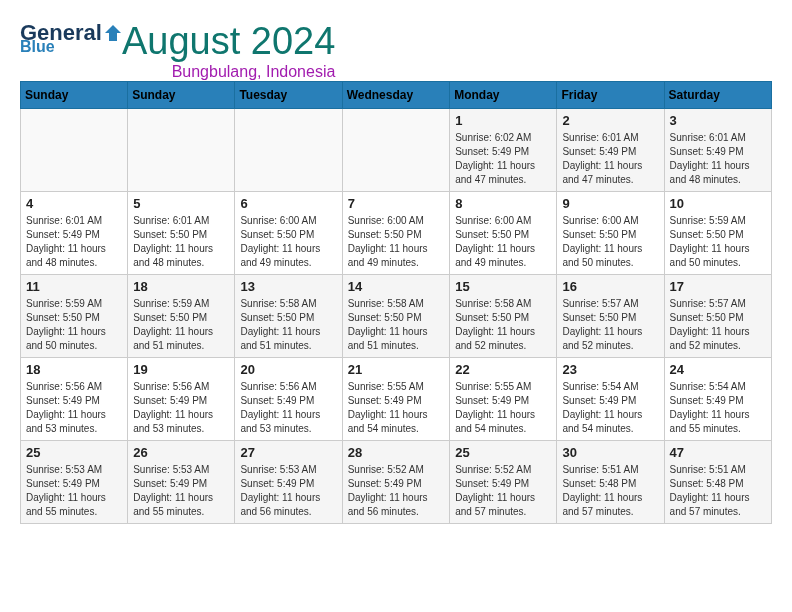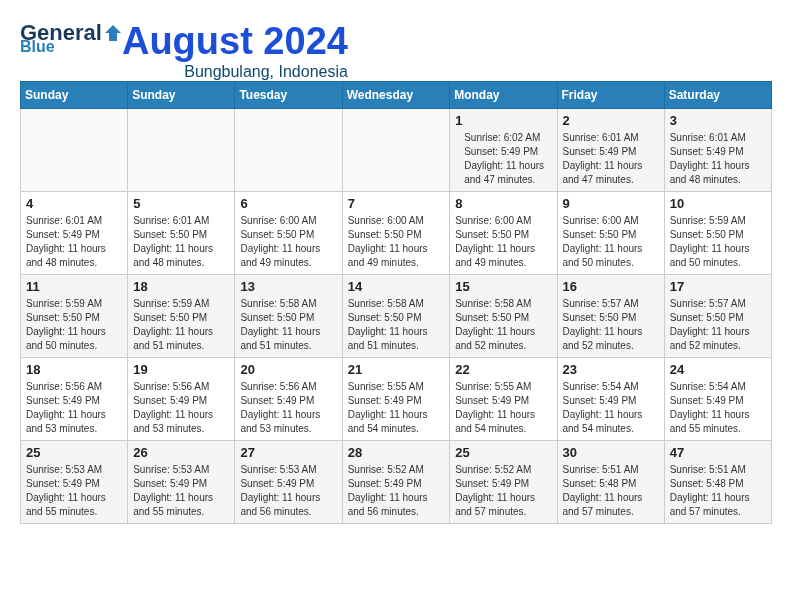--- a/index.html
+++ b/index.html
@@ -32,35 +32,35 @@
       width: 18px;
       height: 18px;
       margin-left: 2px;
       display: inline-block;
     }
     .title-block {
       text-align: right;
     }
     .title-month {
       font-size: 38px;
-      font-weight: bold;
-      color: #1d4ed8;
+      font-weight: normal;
+      color: #0f766e;
     }
     .title-location {
       font-size: 16px;
-      color: #0c4a6e;
+      color: #a21caf;
     }
     .calendar {
       width: 100%;
       border-collapse: collapse;
       border: 1px solid #ccc;
     }
     .calendar th {
       background-color: #2980b9;
-      color: #ffffff;
+      color: #000000;
       font-size: 12px;
       font-weight: bold;
       padding: 6px 4px;
       text-align: left;
       border: 1px solid #1a6fa0;
     }
     .calendar td {
       vertical-align: top;
       border: 1px solid #ccc;
       padding: 4px 5px;
@@ -123,21 +123,21 @@
     </tr>
   </thead>
   <tbody id="calendar-body">
   <tr>
         <td class="empty-cell"></td>
         <td class="empty-cell"></td>
         <td class="empty-cell"></td>
         <td class="empty-cell"></td>
         <td>
           <span class="day-num">1</span>
-          <div class="day-info" style="white-space: pre-line; margin-left: 9px;">Sunrise: 6:02 AM
+          <div class="day-info" style="white-space: pre-line;">Sunrise: 6:02 AM
 Sunset: 5:49 PM
 Daylight: 11 hours
 and 47 minutes.</div>
         </td>
         <td>
           <span class="day-num">2</span>
           <div class="day-info" style="white-space: pre-line;">Sunrise: 6:01 AM
 Sunset: 5:49 PM
 Daylight: 11 hours
 and 47 minutes.</div>

